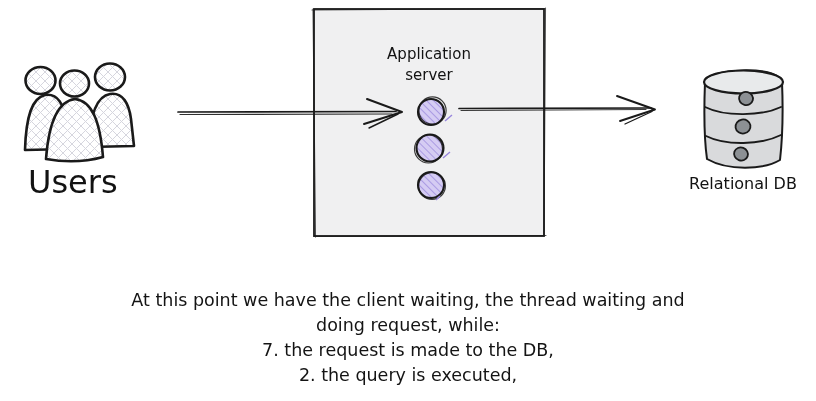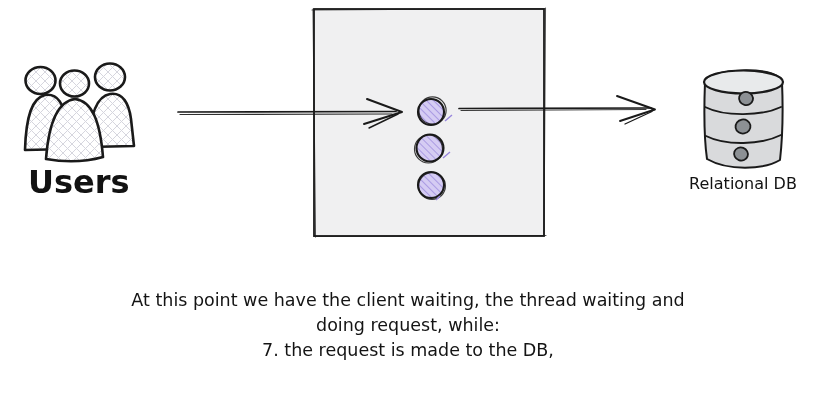--- a/index.html
+++ b/index.html
@@ -25,21 +25,21 @@
   .db-top    { fill: var(--db-top-fill, #e8eaeb); stroke: var(--stroke, #1a1a1a); stroke-width: 2.2; }
   .db-dot    { fill: var(--db-dot, #8c9094); stroke: var(--stroke, #1a1a1a); stroke-width: 1.8; }
   .cross-bg  { fill: #ffffff; }
   .cross-line{ stroke: var(--users-hatch, #d6d6de); stroke-width: 1; }
   .hatch-bg  { fill: var(--thread-fill, #d5ccf3); }
   .hatch-line{ stroke: var(--thread-hatch, #9886dd); stroke-width: 1.4; }
 
   .label { position: absolute; }
   .users-label {
     left: 28px; top: 164px; width: 120px;
-    font-size: 32px; line-height: 36px; text-align: left; color: #121212; font-weight: bold;
+    font-size: 32px; line-height: 36px; text-align: left; color: #121212;
   }
   .appserver-label {
     left: 369px; top: 44px; width: 120px;
     font-size: 15px; line-height: 21px; text-align: center; color: #121212;
   }
   .db-label {
     left: 663px; top: 174px; width: 160px;
     font-size: 16px; line-height: 20px; text-align: center; color: #121212;
   }
   .caption {
@@ -112,21 +112,23 @@
       <path class="sk" d="M707,78 C718,68 768,67 779,77" stroke-width="1.2"></path>
       <path class="sk" d="M705,107 C725,117 762,116 781,107" stroke-width="1.9"></path>
       <path class="sk" d="M706,136 C726,146 761,145 781,135" stroke-width="1.9"></path>
       <ellipse class="db-dot" cx="746" cy="98.5" rx="7" ry="6.5" transform="rotate(15 746 98.5)"></ellipse>
       <ellipse class="db-dot" cx="743" cy="126.5" rx="7.5" ry="7" transform="rotate(-10 743 126.5)"></ellipse>
       <ellipse class="db-dot" cx="741" cy="154" rx="7" ry="6.5" transform="rotate(20 741 154)"></ellipse>
     </g>
   </svg>
 
   <div class="label users-label">Users</div>
+  <div class="label appserver-label">Application server</div>
   <div class="label db-label">Relational DB</div>
 
   <div class="caption">
     <div class="cap-line">At this point we have the client waiting, the thread waiting and</div>
     <div class="cap-line">doing request, while:</div>
     <div class="cap-line">7. the request is made to the DB,</div>
+    <div class="cap-line">2. the query is executed,</div>
   </div>
 
 </div>
 
 </body></html>

